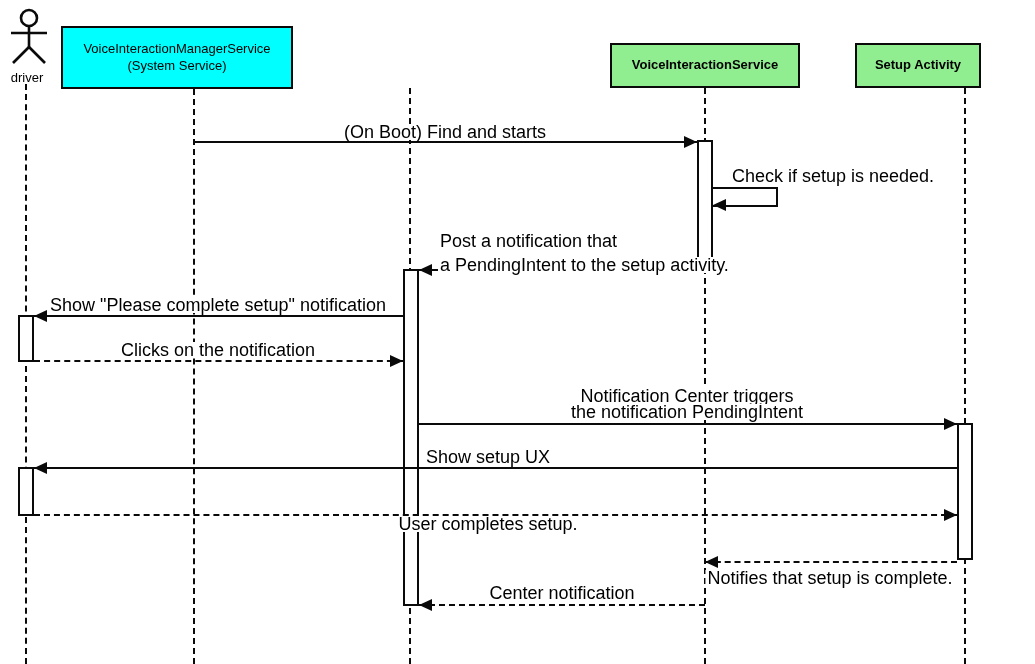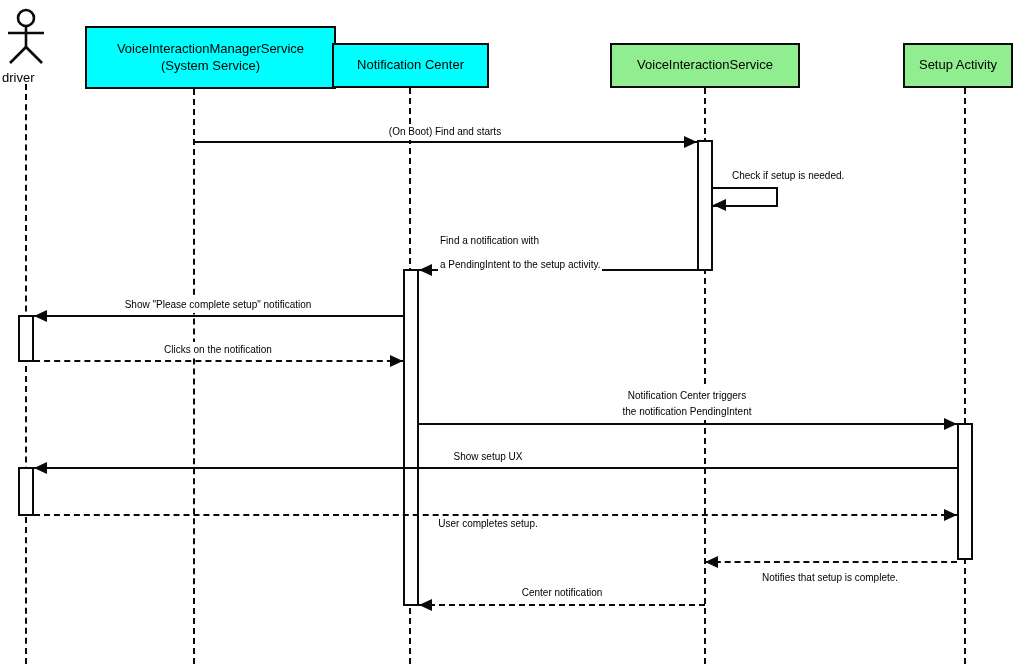--- a/index.html
+++ b/index.html
@@ -8,30 +8,30 @@
     font-family:"Liberation Sans", sans-serif; color:#000; overflow:hidden;
   }
   .lifeline { position:absolute; width:0; border-left:2px dashed #0a0a0a; z-index:1; }
   .bar { position:absolute; width:16px; background:#ffffff; border:2px solid #0a0a0a; box-sizing:border-box; z-index:2; }
   .pbox {
     position:absolute; border:2px solid #0a0a0a; box-sizing:border-box; z-index:5;
     display:flex; align-items:center; justify-content:center; text-align:center;
     font-size:13px; line-height:1.3;
   }
   .cyan  { background:#00ffff; }
-  .green { background:#90ee90; }
+  .green { background:#90ee90;font-weight:bold; }
   .mline { position:absolute; height:0; border-top:2px solid #0a0a0a; z-index:3; }
   .mline.dash { border-top-style:dashed; }
   .ar { position:absolute; width:0; height:0; border-top:6px solid transparent; border-bottom:6px solid transparent; z-index:3; }
   .ar.r { border-left:13px solid #0a0a0a; }
   .ar.l { border-right:13px solid #0a0a0a; }
   .selfloop { position:absolute; border:2px solid #0a0a0a; border-left:none; box-sizing:border-box; z-index:3; }
-  .lbl { position:absolute; font-size:10px; line-height:16px; white-space:nowrap; background:#ffffff; padding:0 2px; z-index:4; }
+  .lbl { position:absolute; font-size:18px; line-height:16px; white-space:nowrap; background:#ffffff; padding:0 2px; z-index:4; }
   .lbl.ctr { transform:translateX(-50%); text-align:center; }
-  .actor-wrap { position:absolute; left:2px; top:7px; width:50px; z-index:5; }
+  .actor-wrap { position:absolute; left:2px; top:7px; width:50px; text-align:center; z-index:5; }
   .actor-label { font-size:13px; line-height:15px; margin-top:1px; }
 </style>
 </head>
 <body>
 
 <div class="canvas">
 
   <div class="lifeline" style="left:25px;top:84px;height:580px"></div>
   <div class="lifeline" style="left:193px;top:89px;height:575px"></div>
   <div class="lifeline" style="left:409px;top:88px;height:576px"></div>
@@ -48,52 +48,49 @@
     <svg width="44" height="58" viewBox="0 0 44 58">
       <circle cx="24" cy="11" r="8" fill="none" stroke="#0a0a0a" stroke-width="2.6"></circle>
       <line x1="24" y1="19" x2="24" y2="40" stroke="#0a0a0a" stroke-width="2.6"></line>
       <line x1="6" y1="26" x2="42" y2="26" stroke="#0a0a0a" stroke-width="2.6"></line>
       <line x1="24" y1="40" x2="8" y2="56" stroke="#0a0a0a" stroke-width="2.6"></line>
       <line x1="24" y1="40" x2="40" y2="56" stroke="#0a0a0a" stroke-width="2.6"></line>
     </svg>
     <div class="actor-label">driver</div>
   </div>
 
-  <div class="pbox cyan" style="left:85px;top:26px;width:251px;height:63px">
+  <div class="pbox cyan" style="left:61px;top:26px;width:232px;height:63px">
     <div>
       <span>VoiceInteractionManagerService</span><br>
       <span>(System Service)</span>
     </div>
   </div>
-  <div class="pbox cyan" style="left:332px;top:43px;width:157px;height:45px">
-    <span>Notification Center</span>
-  </div>
   <div class="pbox green" style="left:610px;top:43px;width:190px;height:45px">
     <span>VoiceInteractionService</span>
   </div>
-  <div class="pbox green" style="left:903px;top:43px;width:110px;height:45px">
+  <div class="pbox green" style="left:855px;top:43px;width:126px;height:45px">
     <span>Setup Activity</span>
   </div>
 
   <div>
     <div class="mline" style="left:194px;top:141px;width:503px"></div>
     <div class="ar r" style="left:684px;top:136px"></div>
     <div class="lbl ctr" style="left:445px;top:124px">(On Boot) Find and starts</div>
   </div>
 
   <div>
     <div class="selfloop" style="left:712px;top:187px;width:66px;height:20px"></div>
     <div class="ar l" style="left:713px;top:199px"></div>
     <div class="lbl" style="left:730px;top:168px">Check if setup is needed.</div>
   </div>
 
   <div>
     <div class="mline" style="left:419px;top:269px;width:278px"></div>
     <div class="ar l" style="left:419px;top:264px"></div>
-    <div class="lbl" style="left:438px;top:233px">Find a notification with</div>
+    <div class="lbl" style="left:438px;top:233px">Post a notification that</div>
     <div class="lbl" style="left:438px;top:257px">a PendingIntent to the setup activity.</div>
   </div>
 
   <div>
     <div class="mline" style="left:34px;top:315px;width:369px"></div>
     <div class="ar l" style="left:34px;top:310px"></div>
     <div class="lbl ctr" style="left:218px;top:297px">Show "Please complete setup" notification</div>
   </div>
 
   <div>

